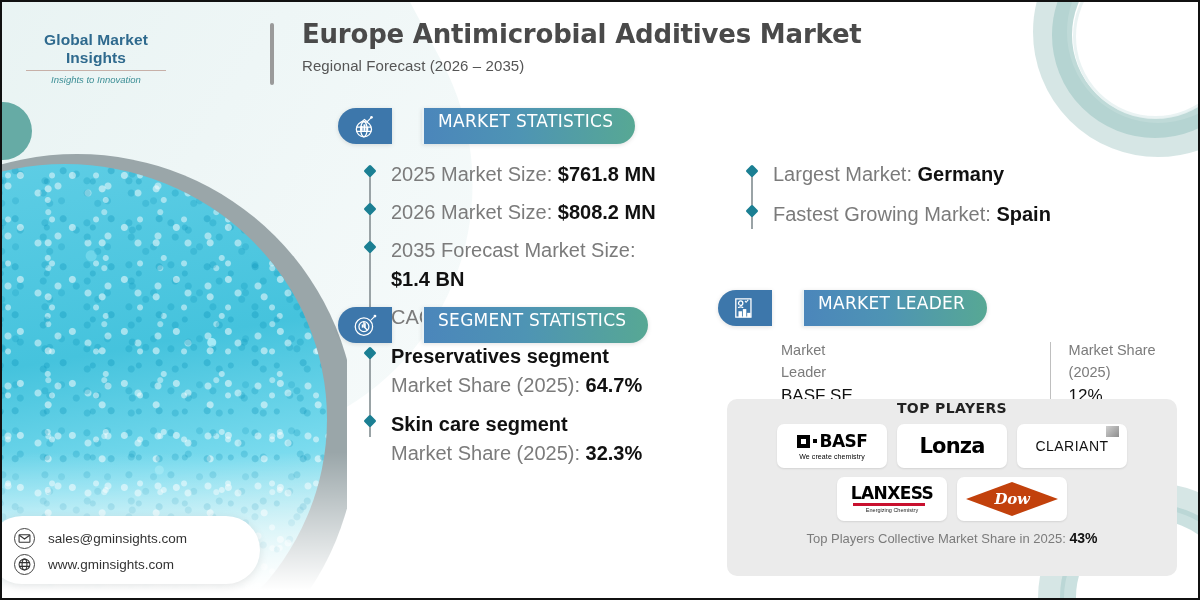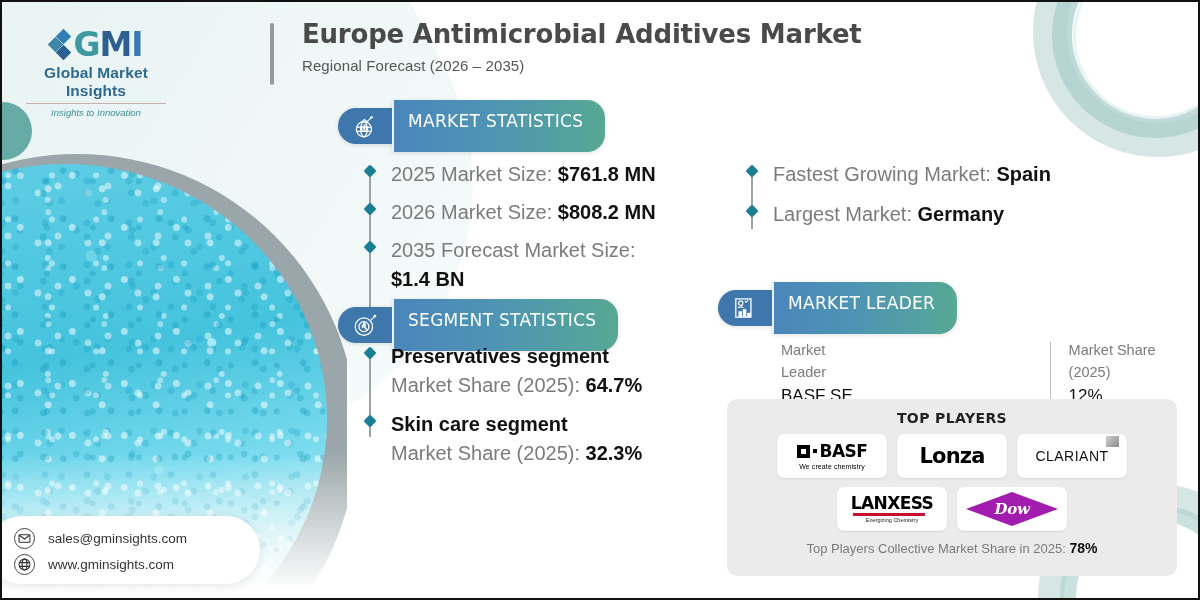--- a/index.html
+++ b/index.html
@@ -123,26 +123,27 @@
     position:absolute; display:flex; align-items:center; height:36px;
     filter:drop-shadow(0 1px 2px rgba(0,0,0,.12));
   }
   .pill-icon {
     width:54px; height:36px; border-radius:18px 0 0 18px;
     background:#3d77ab; display:flex; align-items:center; justify-content:center;
     position:relative; z-index:2;
   }
   .pill-icon svg { width:26px; height:26px; }
   .pill-text {
-    height:52px; border-radius:0 18px 18px 0;
+    height:36px; border-radius:0 18px 18px 0;
     background:linear-gradient(90deg,#4b86bb 0%,#4e94b4 45%,#57a894 100%);
     display:flex; align-items:center; padding:0 22px 11px 14px;
     color:#fff; font-size:17px; letter-spacing:.3px; font-weight:400;
     border-left:2px solid #eaf2f5;
     font-family:"DejaVu Sans", sans-serif;
+    margin-left:30px;
   }
 
   
   .blist { position:absolute; }
   .blist .track {
     position:absolute; left:5px; top:9px; bottom:11px; width:2px; background:#9aa3a6;
   }
   .brow { position:relative; display:flex; align-items:flex-start;
     padding-left:27px; margin-bottom:9px; }
   .bdot { position:absolute; left:0; top:5px; width:12px; height:12px;
@@ -154,21 +155,21 @@
   
   .ml-detail { position:absolute; display:flex; align-items:flex-start; }
   .ml-col { padding-right:22px; }
   .ml-lab { font-size:14.5px; color:#7b7b7b; line-height:1.5; }
   .ml-val { font-size:17px; color:#111; font-weight:400; line-height:1.4; }
   .ml-sep { width:1px; background:#bfbfbf; align-self:stretch; margin:2px 18px 2px 0; }
 
   
   .players {
     position:absolute; left:725px; top:397px; width:450px; height:177px;
-    background:#ebebeb; border-radius:10px; padding:11px 12px 10px;
+    background:#ebebeb; border-radius:10px; padding:1px 12px 10px;
   }
   .players-title { text-align:center; font-size:14px; font-weight:700;
     color:#222; letter-spacing:.4px; margin-bottom:8px;
     font-family:"DejaVu Sans", sans-serif; }
   .logo-row { display:flex; justify-content:center; gap:10px; margin-bottom:9px; }
   .logo-card {
     background:#fff; border-radius:7px; width:110px; height:44px;
     display:flex; align-items:center; justify-content:center;
     box-shadow:0 1px 2px rgba(0,0,0,.10);
   }
@@ -190,21 +191,21 @@
   .clariant-wrap { position:relative; }
   .clariant { font-size:14px; letter-spacing:.5px; color:#111;
     font-family:"Liberation Sans", sans-serif; }
   .clariant-mark { position:absolute; right:-10px; top:-11px; width:13px; height:11px;
     background:linear-gradient(135deg,#cfcfcf,#8d8d8d); }
   .lanxess { text-align:center; line-height:1; }
   .lx-wd { font-size:17px; font-weight:700; letter-spacing:-.6px;
     font-family:"DejaVu Sans", sans-serif; color:#000; }
   .lx-bar { height:2.5px; background:#c8102e; margin:1px 8px 0 2px; }
   .lx-sub { font-size:5.5px; color:#222; margin-top:2px; }
-  .dow-d { width:92px; height:34px; background:#a21caf;
+  .dow-d { width:92px; height:34px; background:#c2410c;
     clip-path:polygon(50% 0,100% 50%,50% 100%,0 50%);
     display:flex; align-items:center; justify-content:center; }
   .dow-t { color:#fff; font-size:15px; font-weight:700; font-style:italic;
     font-family:"DejaVu Serif", serif; letter-spacing:-.3px; }
 
   
   .contact {
     position:absolute; left:-14px; bottom:14px; width:272px; height:68px;
     background:#fff; border-radius:34px; padding:9px 0 9px 26px;
     box-shadow:0 2px 10px rgba(0,0,0,.10);
@@ -231,28 +232,20 @@
   <div class="photo-panel">
     <div class="photo-mask">
       <div class="photo-inner">
         <div class="granules"></div>
       </div>
     </div>
     <div class="photo-fade-bottom"></div>
   </div>
 
   <div class="logo-box">
-    <div class="logo-top">
-      <div class="diamonds">
-        <span class="dmd a"></span>
-          <span class="dmd b"></span>
-          <span class="dmd c"></span>
-      </div>
-      <div class="logo-gmi"><span class="g-l">G</span><span class="m-l">M</span><span class="i-l">I</span></div>
-    </div>
     <div class="logo-name">Global Market Insights</div>
     <div class="logo-rule"></div>
     <div class="logo-tag">Insights to Innovation</div>
   </div>
 
   <div class="title-wrap">
     <div class="title-bar"></div>
     <div>
       <div class="title-main">Europe Antimicrobial Additives Market</div>
       <div class="title-sub">Regional Forecast (2026 – 2035)</div>
@@ -295,27 +288,27 @@
       <span class="bdot"></span>
       <span class="btxt"><span>CAGR (2026-2035):</span>
         <b>6%</b></span>
     </div>
   </div>
 
   <div class="blist" style="left:744px; top:158px; width:400px;">
     <div class="track"></div>
     <div class="brow" style="margin-bottom:11px;">
       <span class="bdot"></span>
+      <span class="btxt"><span>Largest Market:</span>
+        <b>Germany</b></span>
+    </div>
+    <div class="brow" style="margin-bottom:11px;">
+      <span class="bdot"></span>
       <span class="btxt"><span>Fastest Growing Market:</span>
         <b>Spain</b></span>
-    </div>
-    <div class="brow" style="margin-bottom:11px;">
-      <span class="bdot"></span>
-      <span class="btxt"><span>Largest Market:</span>
-        <b>Germany</b></span>
     </div>
   </div>
 
   <div class="pill" style="left:336px; top:305px;">
     <div class="pill-icon">
       <svg viewBox="0 0 24 24" fill="none" stroke="#fff" stroke-width="1.2">
         <circle cx="11" cy="13.5" r="8"></circle>
           <circle cx="11" cy="13.5" r="4.6"></circle>
         <path d="M11 8.9V13.5L14.3 16.8"></path>
         <rect x="9" y="11.5" width="1.5" height="3" fill="#fff" stroke="none"></rect>
@@ -408,21 +401,21 @@
       </div>
       <div class="logo-card">
         <div class="dow-d">
           <span class="dow-t">Dow</span>
         </div>
       </div>
     </div>
 
     <div class="players-foot">
       <span>Top Players Collective Market Share in 2025:</span>
-      <b>78%</b>
+      <b>43%</b>
     </div>
   </div>
 
   <div class="contact">
     <div class="crow">
       <span class="cicon">
         <svg viewBox="0 0 24 24" fill="none" stroke="#333" stroke-width="2">
           <rect x="2" y="5" width="20" height="14" rx="1"></rect>
             <path d="M2.5 6l9.5 7 9.5-7"></path>
         </svg>

